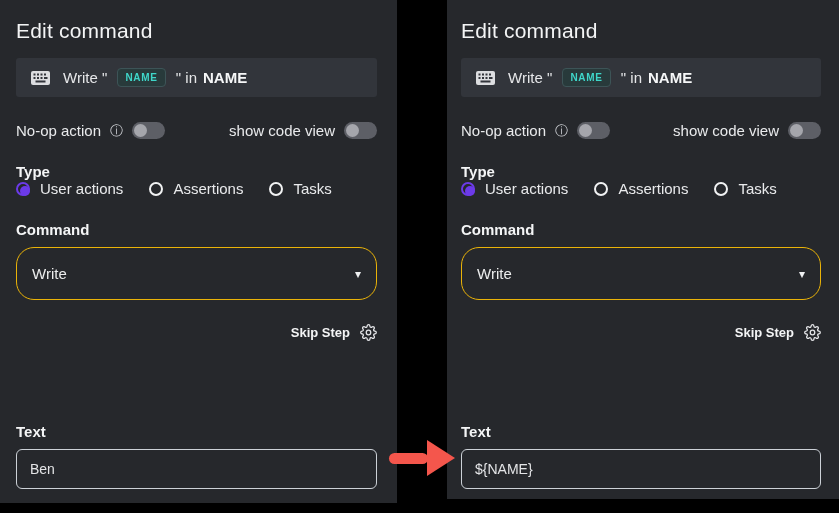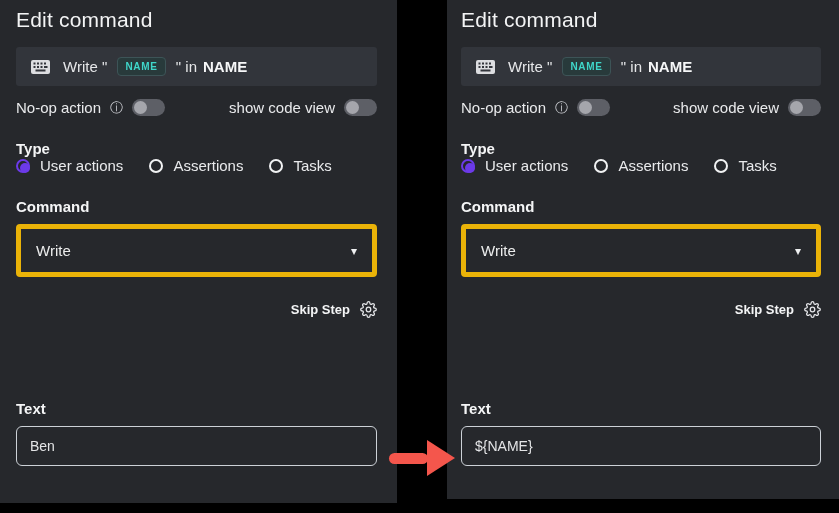--- a/index.html
+++ b/index.html
@@ -8,47 +8,47 @@
     background:#000;
     font-family:"Liberation Sans", sans-serif;
     position:relative;
     overflow:hidden;
     color:#e9eaec;
   }
   .panel { position:absolute; top:0; background:#26282c; }
   .panel-left  { left:0;   width:397px; height:503px; padding:0 20px 0 16px; }
   .panel-right { left:447px; width:392px; height:499px; padding:0 18px 0 14px; }
 
-  .title { margin-top:8px; font-size:21px; font-weight:400; color:#f3f4f5; letter-spacing:.2px; }
+  .title { margin-top:19px; font-size:21px; font-weight:400; color:#f3f4f5; letter-spacing:.2px; }
 
   .preview { margin-top:15px; height:39px; background:#32353b; border-radius:3px;
              display:flex; align-items:center; gap:13px; padding:0 15px; font-size:15px; color:#e6e7e9; }
   .kbd-icon { display:flex; align-items:center; }
   .preview-text { display:flex; align-items:center; gap:6px; white-space:pre; }
   .badge { background:#283a3b; border:1px solid #3d5457; color:#3fd6c9;
            font-size:10px; font-weight:bold; letter-spacing:.7px; padding:3px 7px; border-radius:4px; }
   .bold-white { font-weight:bold; color:#f6f7f8; }
 
-  .toggles-row { margin-top:13px; display:flex; justify-content:space-between; align-items:center; font-size:15px;text-align:right; }
+  .toggles-row { margin-top:25px; display:flex; justify-content:space-between; align-items:center; font-size:15px;text-align:right; }
   .toggle-group { display:flex; align-items:center; gap:9px; }
   .info { font-size:13px; color:#c9cbd0; line-height:1; }
   .toggle { width:33px; height:17px; border-radius:9px; background:#5d5f66; position:relative; cursor:pointer; flex:none; }
   .toggle::after { content:""; position:absolute; left:2px; top:2px; width:13px; height:13px;
                    border-radius:50%; background:#a5a6ac; }
 
   .section-label { margin-top:24px; font-size:15px; font-weight:bold; color:#f4f5f6; }
 
   .radio-row { display:flex; align-items:center; gap:26px; font-size:15px; }
   .radio-opt { display:flex; align-items:center; gap:10px; cursor:pointer; }
   .radio { width:14px; height:14px; border:2.5px solid #f1f2f3; border-radius:50%; position:relative; flex:none; }
   .radio.selected { border-color:#6c3ae9; }
   .radio.selected::after { content:""; position:absolute; left:2px; top:2px; width:10px; height:10px;
                            border-radius:50%; background:#6c3ae9; }
 
-  .dropdown { margin-top:9px; height:53px; border:5px solid #eab308; border-radius:4px;
+  .dropdown { margin-top:9px; height:53px; border:1px solid #eab308; border-radius:18px;
               display:flex; align-items:center; justify-content:space-between; padding:0 15px;
               font-size:15px; color:#eceded; cursor:pointer; }
   .chevron { font-size:12px; color:#eef0f1; }
 
   .skip-row { margin-top:21px; display:flex; justify-content:flex-end; align-items:center; gap:10px; height:22px; }
   .skip-label { font-size:13px; font-weight:bold; color:#f4f5f6; cursor:pointer; }
   .gear { display:flex; align-items:center; cursor:pointer; }
 
   .text-label { margin-top:80px; }
   .text-input { margin-top:9px; width:100%; height:40px; background:transparent;

